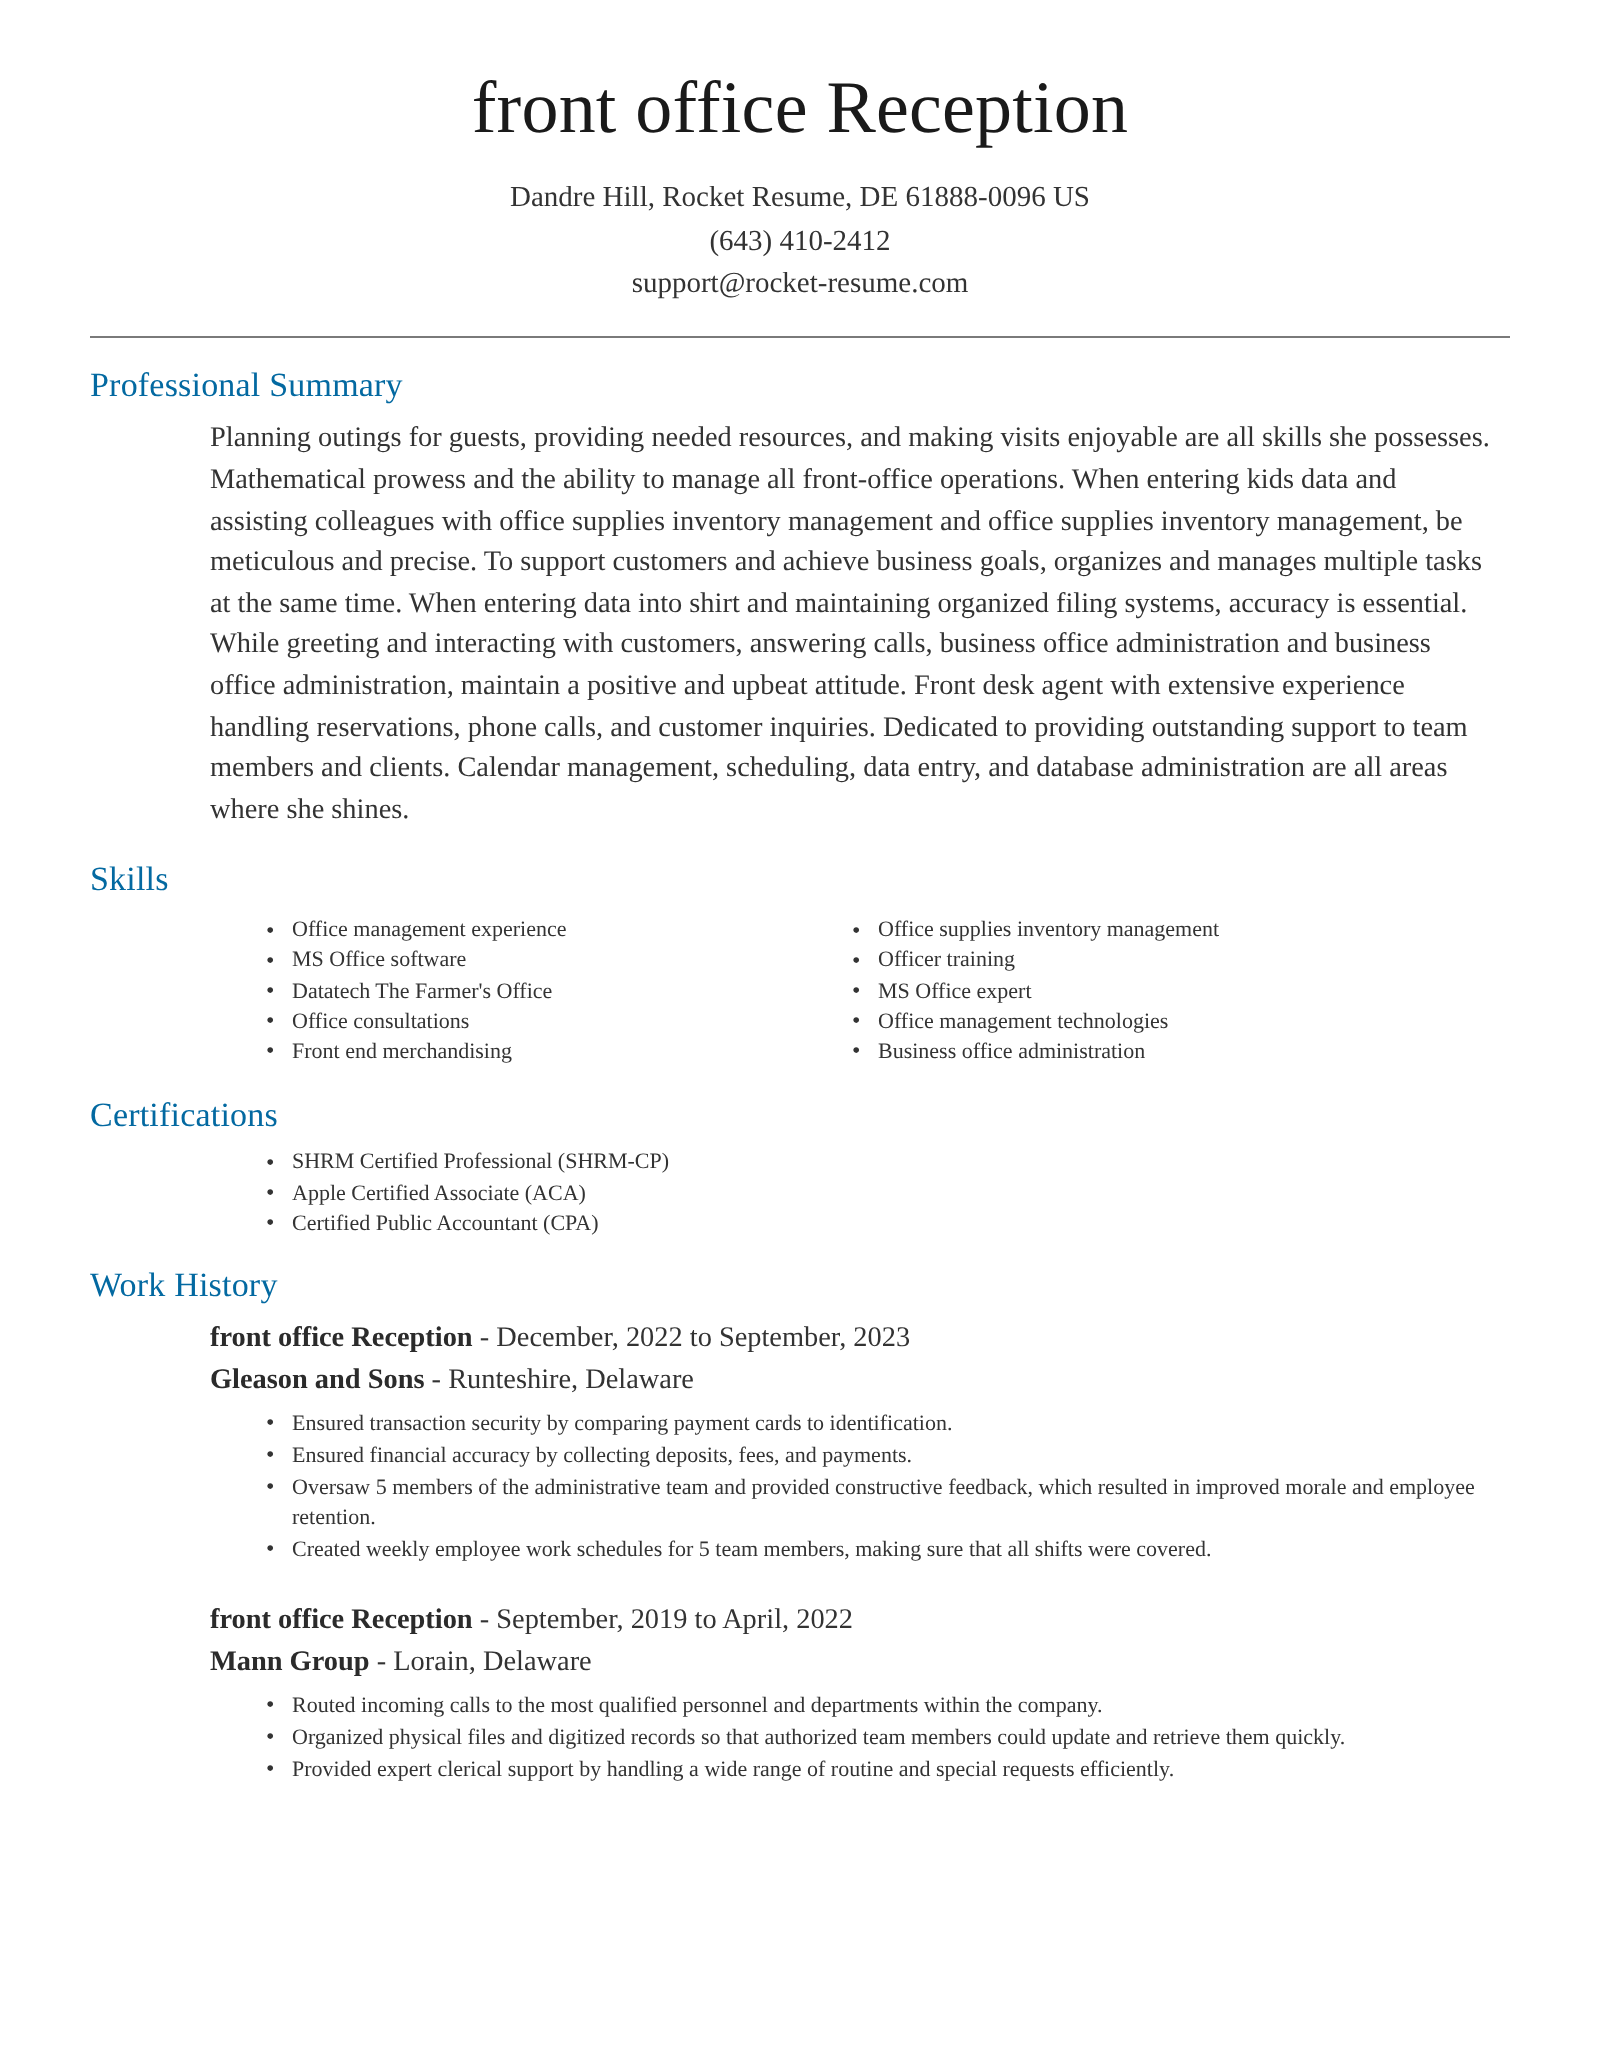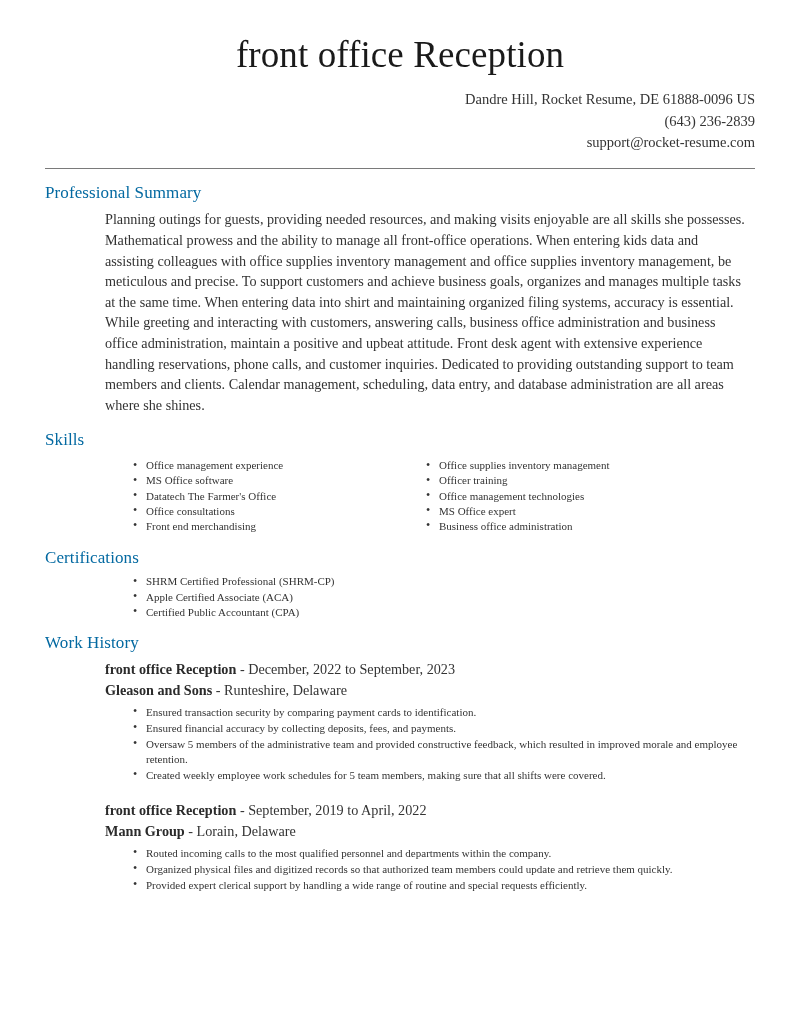--- a/index.html
+++ b/index.html
@@ -32,21 +32,20 @@
     font-weight: normal;
     line-height: 1.12;
     color: #1a1a1a;
     margin: 0 0 14px 0;
     letter-spacing: 0.1px;
   }
   .contact-line {
     font-size: 14.5px;
     line-height: 1.48;
     color: #333333;
-    text-align: right;
   }
 
   
   .header-rule {
     border: 0;
     border-top: 1.4px solid #7a7a7a;
     margin: 14px 45px 0 45px;
   }
 
   
@@ -143,21 +142,21 @@
   }
 </style>
 </head>
 <body>
 
 <div class="page">
 
   <div class="resume-header">
     <h1 class="resume-name">front office Reception</h1>
     <div class="contact-line">Dandre Hill, Rocket Resume, DE 61888-0096 US</div>
-    <div class="contact-line">(643) 236-2839</div>
+    <div class="contact-line">(643) 410-2412</div>
     <div class="contact-line">support@rocket-resume.com</div>
   </div>
 
   <hr class="header-rule">
 
   <div class="section">
     <h2 class="section-title">Professional Summary</h2>
     <p class="summary-text">Planning outings for guests, providing needed resources, and making visits enjoyable are all skills she possesses. Mathematical prowess and the ability to manage all front-office operations. When entering kids data and assisting colleagues with office supplies inventory management and office supplies inventory management, be meticulous and precise. To support customers and achieve business goals, organizes and manages multiple tasks at the same time. When entering data into shirt and maintaining organized filing systems, accuracy is essential. While greeting and interacting with customers, answering calls, business office administration and business office administration, maintain a positive and upbeat attitude. Front desk agent with extensive experience handling reservations, phone calls, and customer inquiries. Dedicated to providing outstanding support to team members and clients. Calendar management, scheduling, data entry, and database administration are all areas where she shines.</p>
   </div>
 
@@ -170,22 +169,22 @@
           <li>MS Office software</li>
           <li>Datatech The Farmer's Office</li>
           <li>Office consultations</li>
           <li>Front end merchandising</li>
         </ul>
       </div>
       <div class="skills-col right">
         <ul class="bullets">
           <li>Office supplies inventory management</li>
           <li>Officer training</li>
+          <li>MS Office expert</li>
           <li>Office management technologies</li>
-          <li>MS Office expert</li>
           <li>Business office administration</li>
         </ul>
       </div>
     </div>
   </div>
 
   <div class="section certs">
     <h2 class="section-title">Certifications</h2>
     <ul class="bullets">
       <li>SHRM Certified Professional (SHRM-CP)</li>

